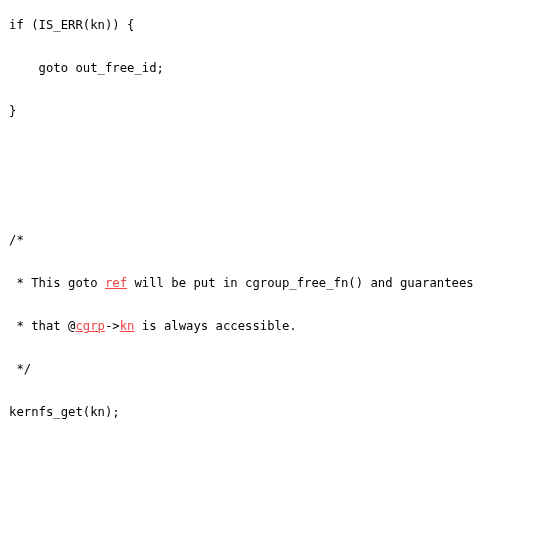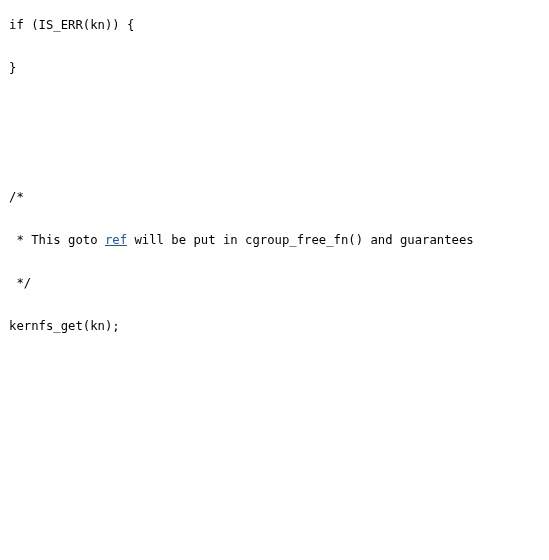--- a/index.html
+++ b/index.html
@@ -35,33 +35,35 @@
     white-space: pre;
     color: #000000;
   }
   .code-line.blank {
     height: 21.5px;
   }
   .xref {
     text-decoration: underline;
     text-decoration-thickness: 1px;
     text-underline-offset: 1px;
-    color: #1d4ed8;
+    color: #ef4444;
   }
 </style>
 </head>
 <body>
 
 <pre id="code-listing" style="font-size: 12.25px;">
 <span class="code-line"><span>if (IS_ERR(kn)) {</span></span>
+<span class="code-line"><span>    goto out_free_id;</span></span>
 <span class="code-line"><span>}</span></span>
 <span class="code-line blank">&nbsp;</span>
 <span class="code-line blank">&nbsp;</span>
 <span class="code-line"><span>/*</span></span>
 <span class="code-line"><span> * This goto </span><span class="xref">ref</span><span> will be put in cgroup_free_fn() and guarantees</span></span>
+<span class="code-line"><span> * that @</span><span class="xref">cgrp</span><span>-&gt;</span><span class="xref">kn</span><span> is always accessible.</span></span>
 <span class="code-line"><span> */</span></span>
 <span class="code-line"><span>kernfs_get(kn);</span></span>
 
 
 
 
 
 
 
 

